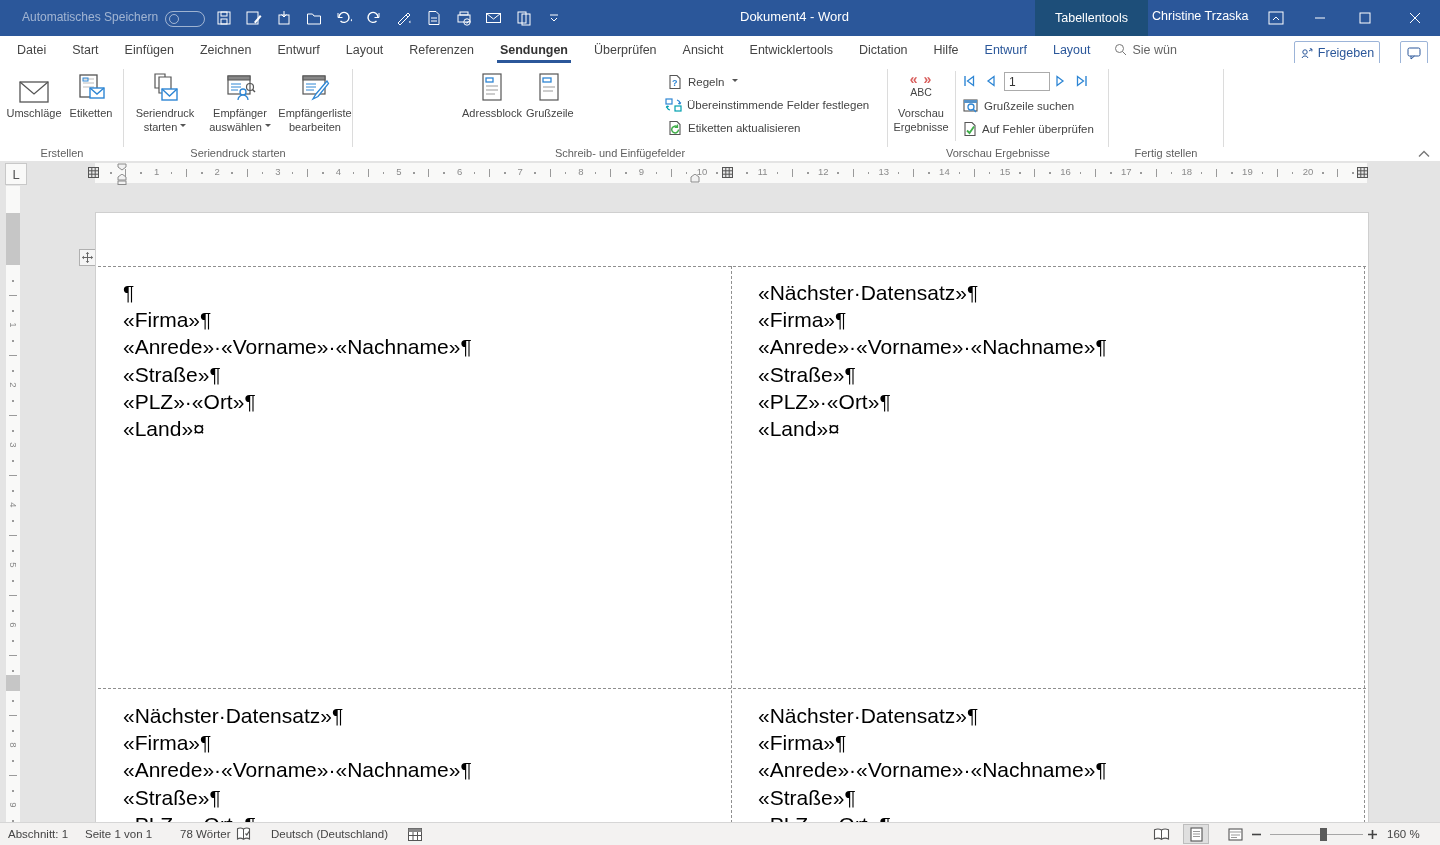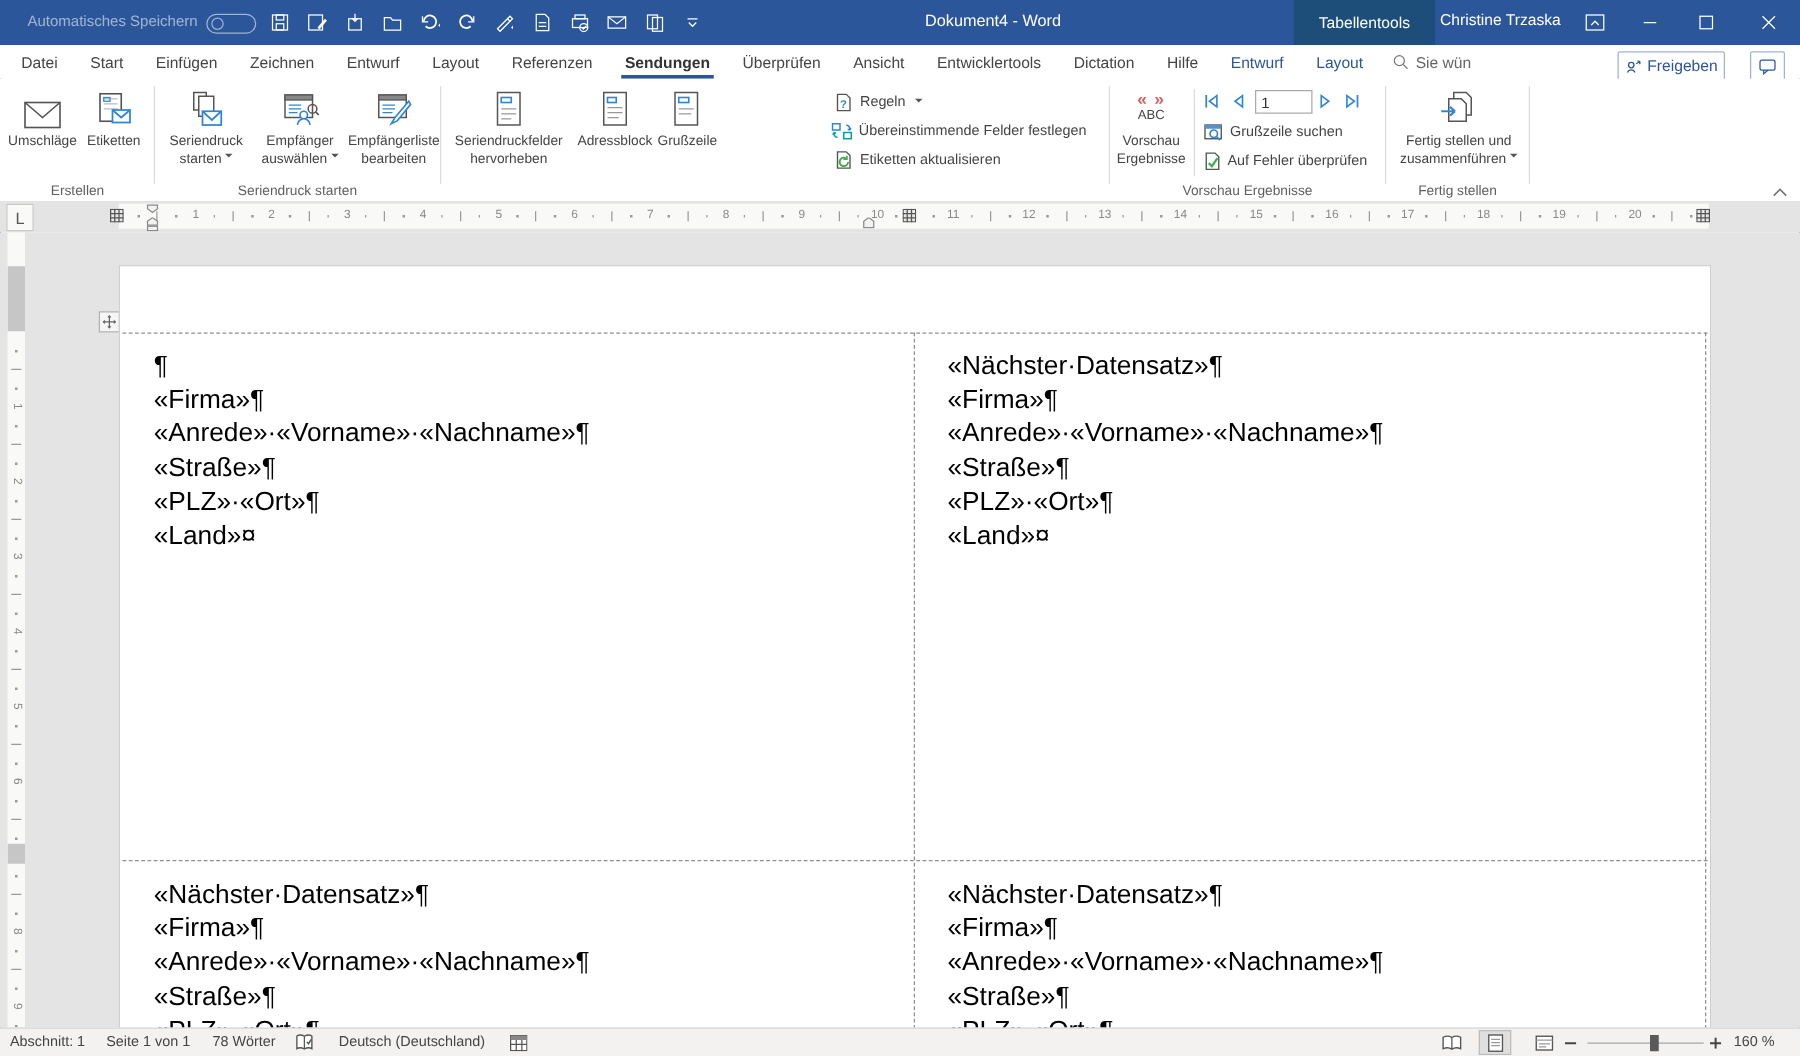--- a/index.html
+++ b/index.html
@@ -327,31 +327,20 @@
             <path d="M7,10 h10 M7,13 h10 M7,16 h8" stroke="#2e86d4"></path>
             <path d="M28,7 L17,20 L14,25 L19,22.5 L29.5,9.5 z" fill="#fff" stroke="#2e86d4" stroke-width="1.3"></path>
           </svg>
         </div>
       <div class="l">Empfängerliste</div>
       <div class="l">bearbeiten</div>
     </div>
     <div class="gl" style="left:124px;width:228px;">Seriendruck starten</div>
     <div class="vsep" style="left:352px"></div>
 
-    <div class="bb" style="left:356px;width:102px;">
-      <div class="ic">
-          <svg width="26" height="32">
-            <rect x="4" y="2" width="18" height="26" fill="#fff" stroke="#555" stroke-width="1.2"></rect>
-            <rect x="7" y="6" width="8" height="4" fill="none" stroke="#2e86d4" stroke-width="1.3"></rect>
-            <path d="M7,15 h12 M7,19 h12 M7,23 h8" stroke="#999"></path>
-          </svg>
-        </div>
-      <div class="l">Seriendruckfelder</div>
-      <div class="l">hervorheben</div>
-    </div>
     <div class="bb" style="left:460px;width:64px;">
       <div class="ic">
           <svg width="26" height="32">
             <rect x="4" y="2" width="18" height="26" fill="#fff" stroke="#555" stroke-width="1.2"></rect>
             <rect x="7" y="6" width="7" height="4" fill="none" stroke="#2e86d4" stroke-width="1.3"></rect>
             <path d="M7,14 h12 M7,18 h12 M7,22 h9" stroke="#999"></path>
           </svg>
         </div>
       <div class="l">Adressblock</div>
     </div>
@@ -389,20 +378,21 @@
     <div class="sb" style="left:668px;top:55px;">
       <span>
           <svg width="15" height="16">
             <path d="M2,1.5 h7 l3,3 v10 h-10 z" fill="#fff" stroke="#555" stroke-width="1.1"></path>
             <path d="M10.5,9.5 a3.4,3.4 0 1 1 -1,-2.4" fill="none" stroke="#3fae49" stroke-width="1.5"></path>
             <path d="M9.5,4.5 v2.8 h-2.8" fill="none" stroke="#3fae49" stroke-width="1.3"></path>
           </svg>
         </span>
       <span>Etiketten aktualisieren</span>
     </div>
+    <div class="gl" style="left:353px;width:534px;">Schreib- und Einfügefelder</div>
     <div class="vsep" style="left:887px"></div>
 
     <div class="bb" style="left:892px;width:58px;">
       <div class="ic" style="flex-direction:column;align-items:center;">
         <div style="color:#d9605e;font-weight:bold;font-size:14px;line-height:13px;letter-spacing:1px;">« »</div>
         <div style="color:#444;font-size:10.5px;line-height:12px;text-align:center;">ABC</div>
       </div>
       <div class="l">Vorschau</div>
       <div class="l">Ergebnisse</div>
     </div>
@@ -446,31 +436,20 @@
           <svg width="14" height="16">
             <path d="M2,1.5 h7 l3,3 v10 h-10 z" fill="#fff" stroke="#555" stroke-width="1.1"></path>
             <path d="M4,9.5 L6.5,12 L11,5.5" fill="none" stroke="#3fae49" stroke-width="1.8"></path>
           </svg>
         </span>
       <span>Auf Fehler überprüfen</span>
     </div>
     <div class="gl" style="left:888px;width:220px;">Vorschau Ergebnisse</div>
     <div class="vsep" style="left:1108px"></div>
 
-    <div class="bb" style="left:1112px;width:110px;">
-      <div class="ic">
-          <svg width="32" height="32">
-            <path d="M12,2 h10 l4,4 v14 h-14 z" fill="#fff" stroke="#555" stroke-width="1.2"></path>
-            <path d="M8,7 h10 l4,4 v14 h-14 z" fill="#fff" stroke="#555" stroke-width="1.2"></path>
-            <path d="M2,17 h11 M13,17 l-4,-3.5 M13,17 l-4,3.5" fill="none" stroke="#2e86d4" stroke-width="1.7"></path>
-          </svg>
-        </div>
-      <div class="l">Fertig stellen und</div>
-      <div class="l"><span>zusammenführen</span><span class="caret"></span></div>
-    </div>
     <div class="gl" style="left:1109px;width:114px;">Fertig stellen</div>
     <div class="vsep" style="left:1223px"></div>
 
     <div class="chev">
         <svg width="12" height="8">
           <path d="M1,6.5 L6,1.5 L11,6.5" fill="none" stroke="#777" stroke-width="1.4"></path>
         </svg>
       </div>
   </div>
 
@@ -688,21 +667,21 @@
         <div>«Anrede»·«Vorname»·«Nachname»¶</div>
         <div>«Straße»¶</div>
         <div>«PLZ»·«Ort»¶</div>
       </div>
     </div>
   </div>
 
   <div class="statusbar">
     <div class="sitem" style="left:8px">Abschnitt: 1</div>
     <div class="sitem" style="left:85px">Seite 1 von 1</div>
-    <div class="sitem" style="left:170px">78 Wörter</div>
+    <div class="sitem" style="left:180px">78 Wörter</div>
     <div class="sitem" style="left:236px">
         <svg width="15" height="15">
           <path d="M7.5,2 C5.5,0.8 3,0.8 1.5,1.8 V12 C3,11 5.5,11 7.5,12.2 C9.5,11 12,11 13.5,12 V1.8 C12,0.8 9.5,0.8 7.5,2 z" fill="#fff" stroke="#555" stroke-width="1.1"></path>
           <path d="M7.5,2 V12.2" stroke="#555"></path>
           <path d="M9.5,6.5 L10.8,8 L13,4.5" fill="none" stroke="#555" stroke-width="1.2"></path>
         </svg>
       </div>
     <div class="sitem" style="left:271px">Deutsch (Deutschland)</div>
     <div class="sitem" style="left:408px">
         <svg width="14" height="13">

